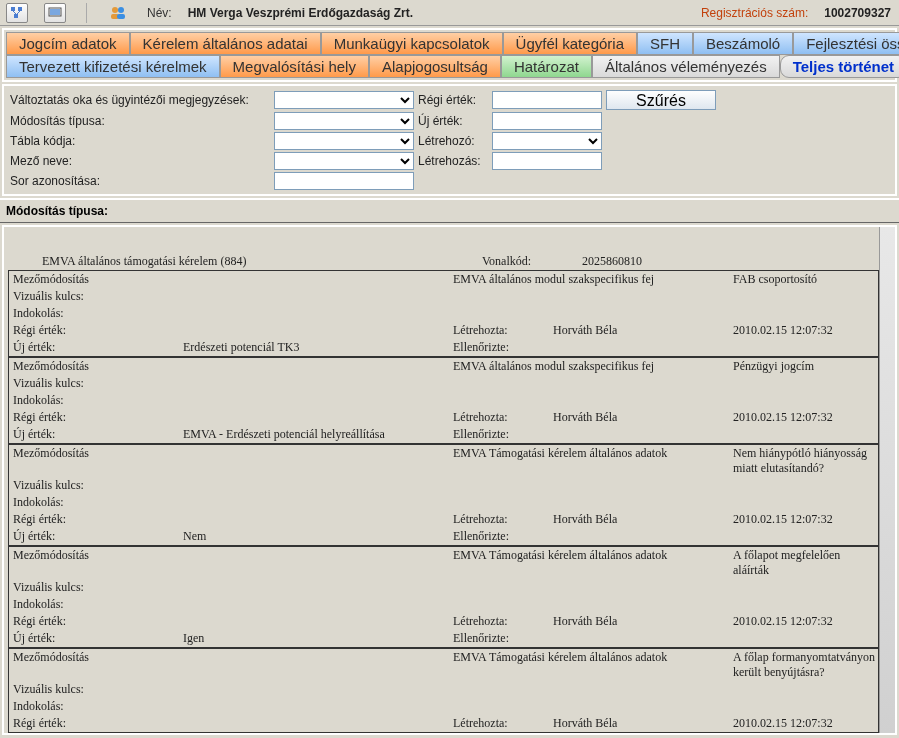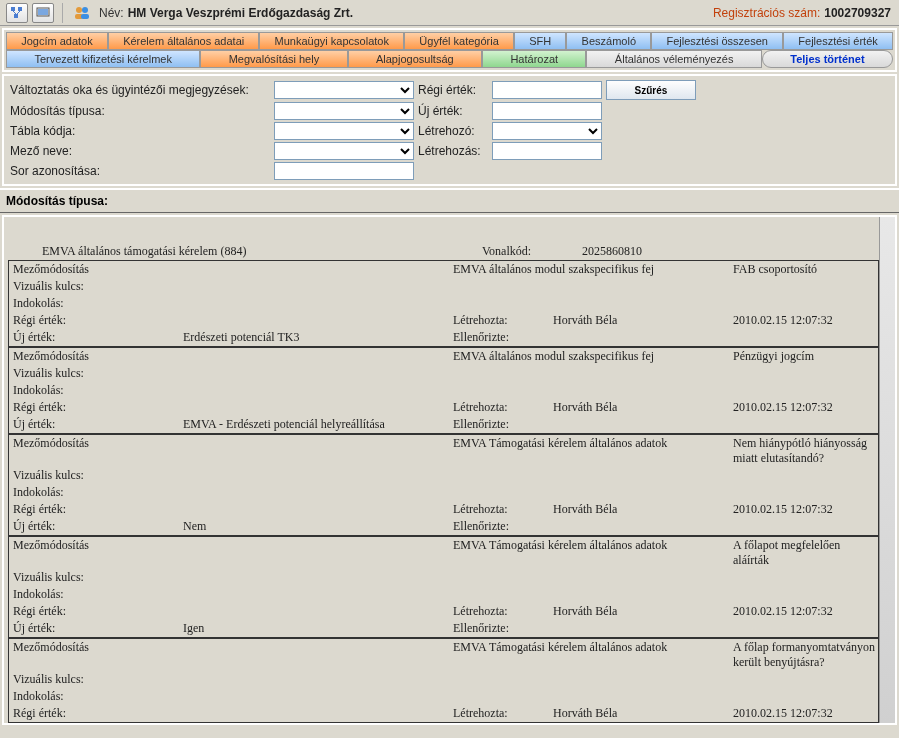--- a/index.html
+++ b/index.html
@@ -10,21 +10,21 @@
     background: #dcd9cf;
     width: 899px;
   }
   .top-bar {
     display: flex;
     align-items: center;
     height: 26px;
     background: #dcd9cf;
     border-bottom: 1px solid #999;
     padding: 12px 6px;
-    gap: 4px;
+    gap: 16px;
   }
   .icon-btn {
     width: 22px;
     height: 20px;
     border: 1px solid #888;
     background: linear-gradient(#fefefe, #e2e2e2);
     border-radius: 2px;
     display: inline-flex;
     align-items: center;
     justify-content: center;
@@ -43,23 +43,23 @@
   .tab-area {
     border: 2px solid #fff;
     margin: 2px;
     padding: 2px;
     background:#dcd9cf;
   }
   .tab-row { display:flex; }
   .tab {
     flex:1 1 auto;
     border:1px solid #999;
-    padding:2px 0;
+    padding:2px 12px;
     text-align:center;
-    font-size:11px;
+    font-size:15px;
     white-space:nowrap;
     cursor:pointer;
   }
   .tab-orange { background:linear-gradient(#ffcfa5,#ff9a4a); color:#333; }
   .tab-blue { background:linear-gradient(#cfe5ff,#8fbff2); color:#333;}
   .tab-green { background:linear-gradient(#d2f2cf,#8fd78f); color:#333;}
   .tab-grey { background:linear-gradient(#f2f2f2,#d9d9d9); color:#333;}
   .tab-active { color:#0030cc; font-weight:bold;border-radius:9px;}
   .filter-block {
     border:2px solid #fff;
@@ -74,27 +74,26 @@
   }
   .filter-block label { color:#222; }
   select.fld, input.fld {
     border:1px solid #7e9db9;
     background:#fff;
     height:18px;
     font-size:12px;
     width:100%;
   }
   .filter-btn {
-    width:90px;
+    width:110px;
     height:20px;
     border:1px solid #7e9db9;
     background:linear-gradient(#fefefe,#dfe7ef);
     cursor:pointer;
-    font-size:10px;
-    font-weight:bold;
+    font-size:16px;
   }
   .section-title {
     font-weight:bold;
     padding:4px 6px;
     border-top:2px solid #fff;
     border-bottom:1px solid #666;
     background:#dcd9cf;
   }
   .log-area {
     margin:2px;

